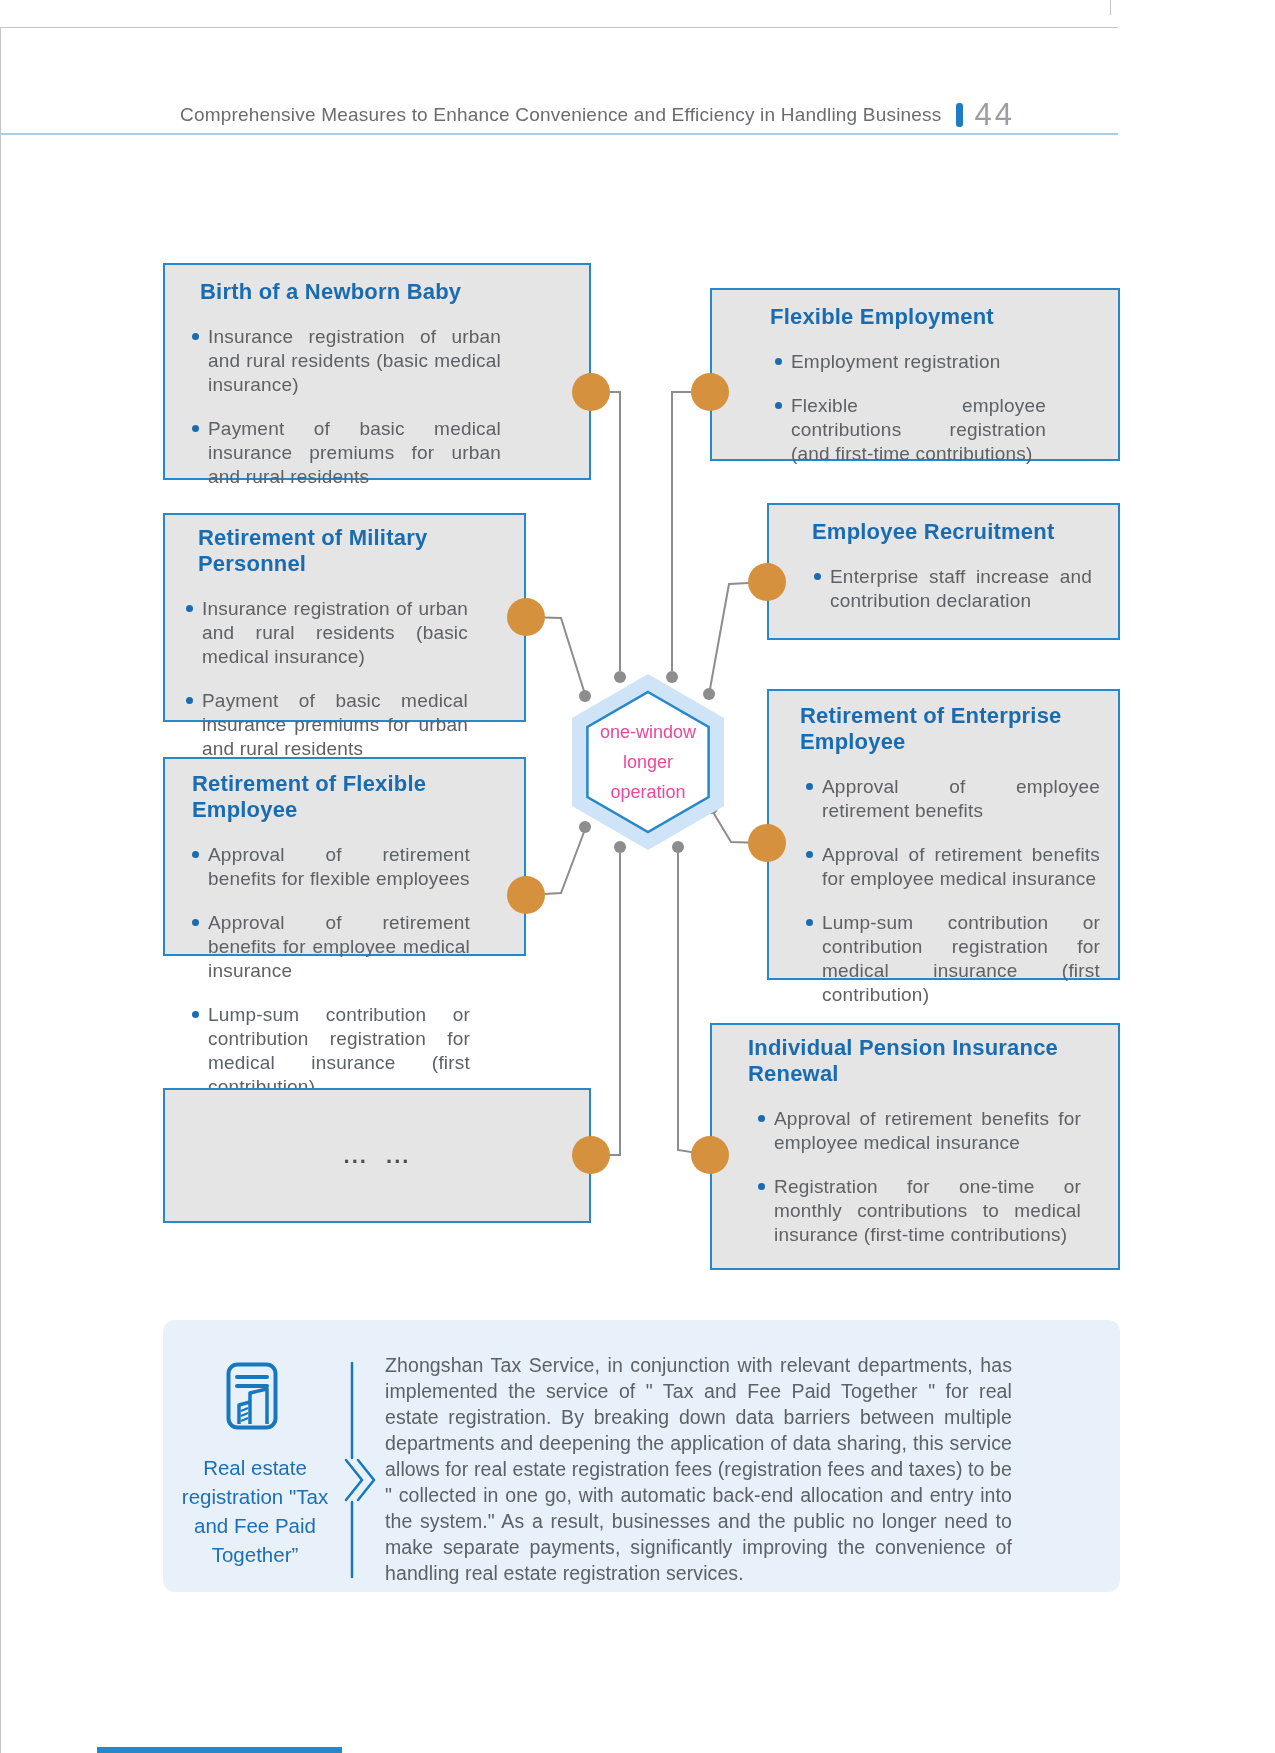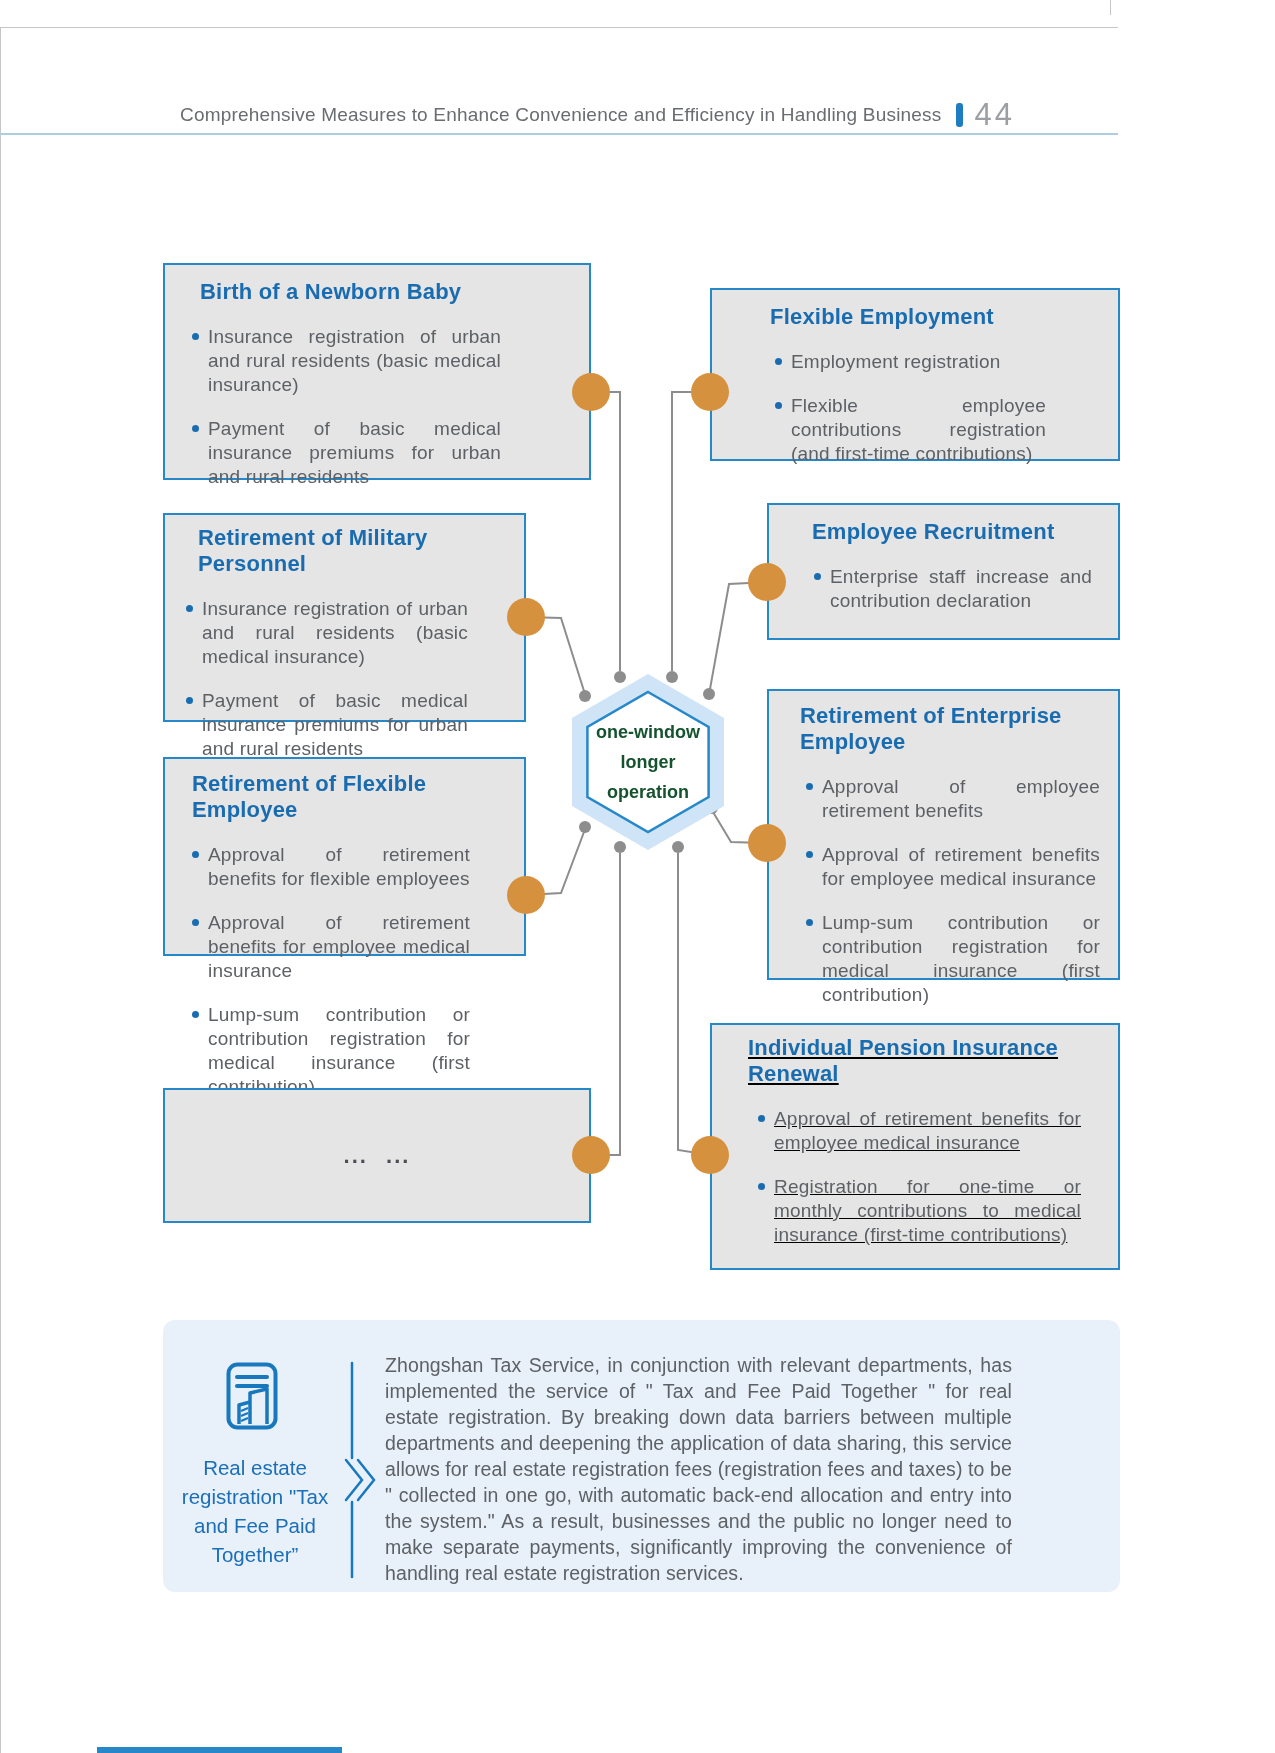--- a/index.html
+++ b/index.html
@@ -19,21 +19,21 @@
   .box-title{color:#1a6cb0;font-size:22px;font-weight:600;letter-spacing:.2px;margin-bottom:8px;}
   .box ul{list-style:none;margin:0;padding:0;}
   .box li{position:relative;font-size:19px;color:#5d6165;line-height:24px;text-align:justify;
           margin-top:20px;padding-left:16px;letter-spacing:.2px;}
   .box li::before{content:"";position:absolute;left:0;top:8px;width:7px;height:7px;border-radius:50%;background:#1a6cb0;}
 
   .ellipsis-box{display:flex;align-items:center;justify-content:center;}
   .ellipsis-text{font-size:22px;font-weight:700;color:#4b4e52;letter-spacing:2px;word-spacing:10px;}
 
   .hub-text{position:absolute;left:583px;top:717px;width:130px;text-align:center;z-index:6;
-            color:#14532d;font-size:18px;line-height:30px;font-weight:700;}
+            color:#ec4899;font-size:18px;line-height:30px;font-weight:400;}
 
   .overlay{position:absolute;left:0;top:0;z-index:5;pointer-events:none;}
 
   .callout{position:absolute;left:163px;top:1320px;width:957px;height:272px;background:#e8f0f9;border-radius:12px;}
   .callout-label{position:absolute;left:166px;top:1453px;width:178px;text-align:center;
                  color:#1b6fb8;font-size:20.5px;line-height:29px;font-weight:500;}
   .callout-text{position:absolute;left:385px;top:1352px;width:627px;font-size:19.5px;line-height:26px;
                 color:#5d6165;text-align:justify;letter-spacing:.1px;}
   .callout-icon{position:absolute;left:226px;top:1362px;}
 
@@ -99,21 +99,21 @@
 
 <div class="box" style="left:767px;top:689px;width:353px;height:291px;padding:12px 18px 0 31px;">
   <div class="box-title">Retirement of Enterprise Employee</div>
   <ul style="margin-left:6px;">
     <li>Approval of employee retirement benefits</li>
     <li>Approval of retirement benefits for employee medical insurance</li>
     <li>Lump-sum contribution or contribution registration for medical insurance (first contribution)</li>
   </ul>
 </div>
 
-<div class="box" style="left:710px;top:1023px;width:410px;height:247px;padding:10px 37px 0 36px;text-decoration:underline;">
+<div class="box" style="left:710px;top:1023px;width:410px;height:247px;padding:10px 37px 0 36px;">
   <div class="box-title">Individual Pension Insurance Renewal</div>
   <ul style="margin-left:10px;">
     <li>Approval of retirement benefits for employee medical insurance</li>
     <li>Registration for one-time or monthly contributions to medical insurance (first-time contributions)</li>
   </ul>
 </div>
 
 <svg class="overlay" width="1275" height="1753" viewBox="0 0 1275 1753">
   <g stroke="#8d8d8d" stroke-width="2" fill="none">
     <polyline points="591,392 620,392 620,671"></polyline>

